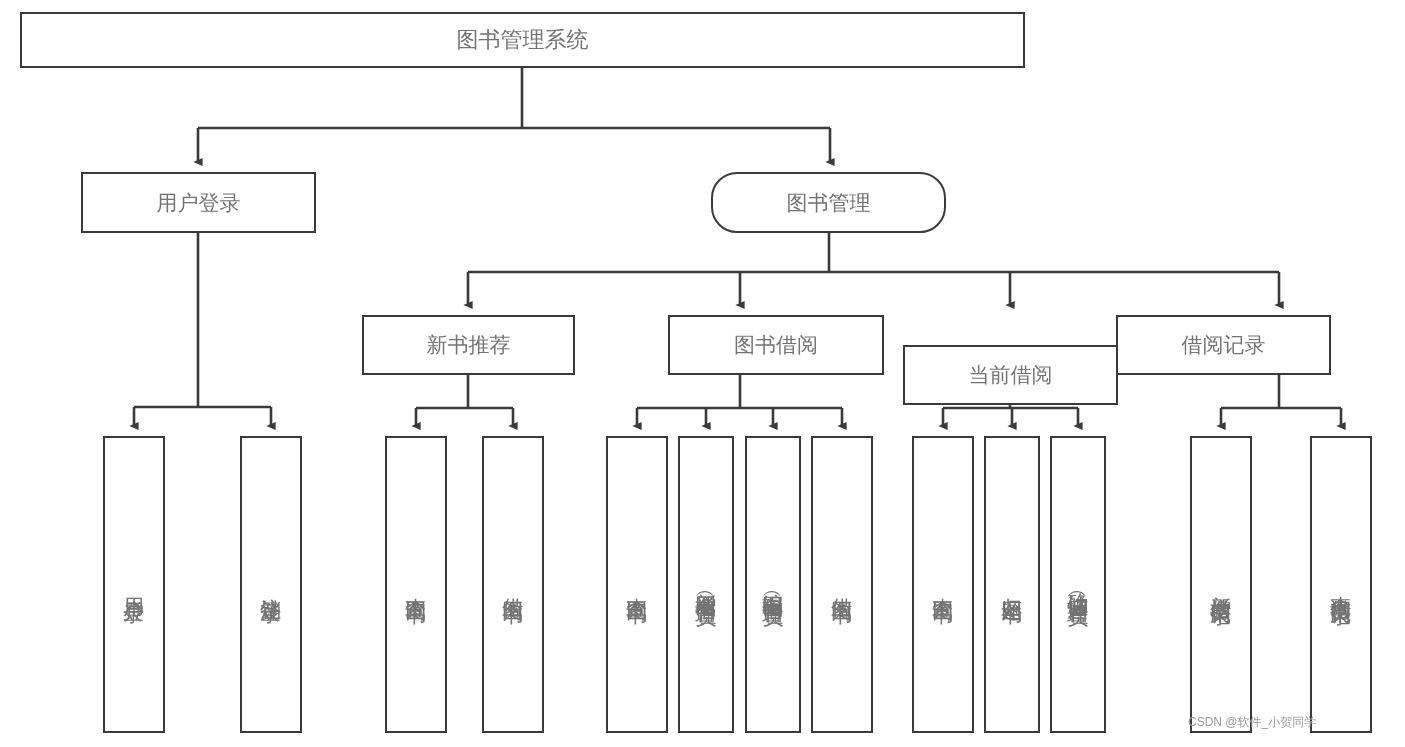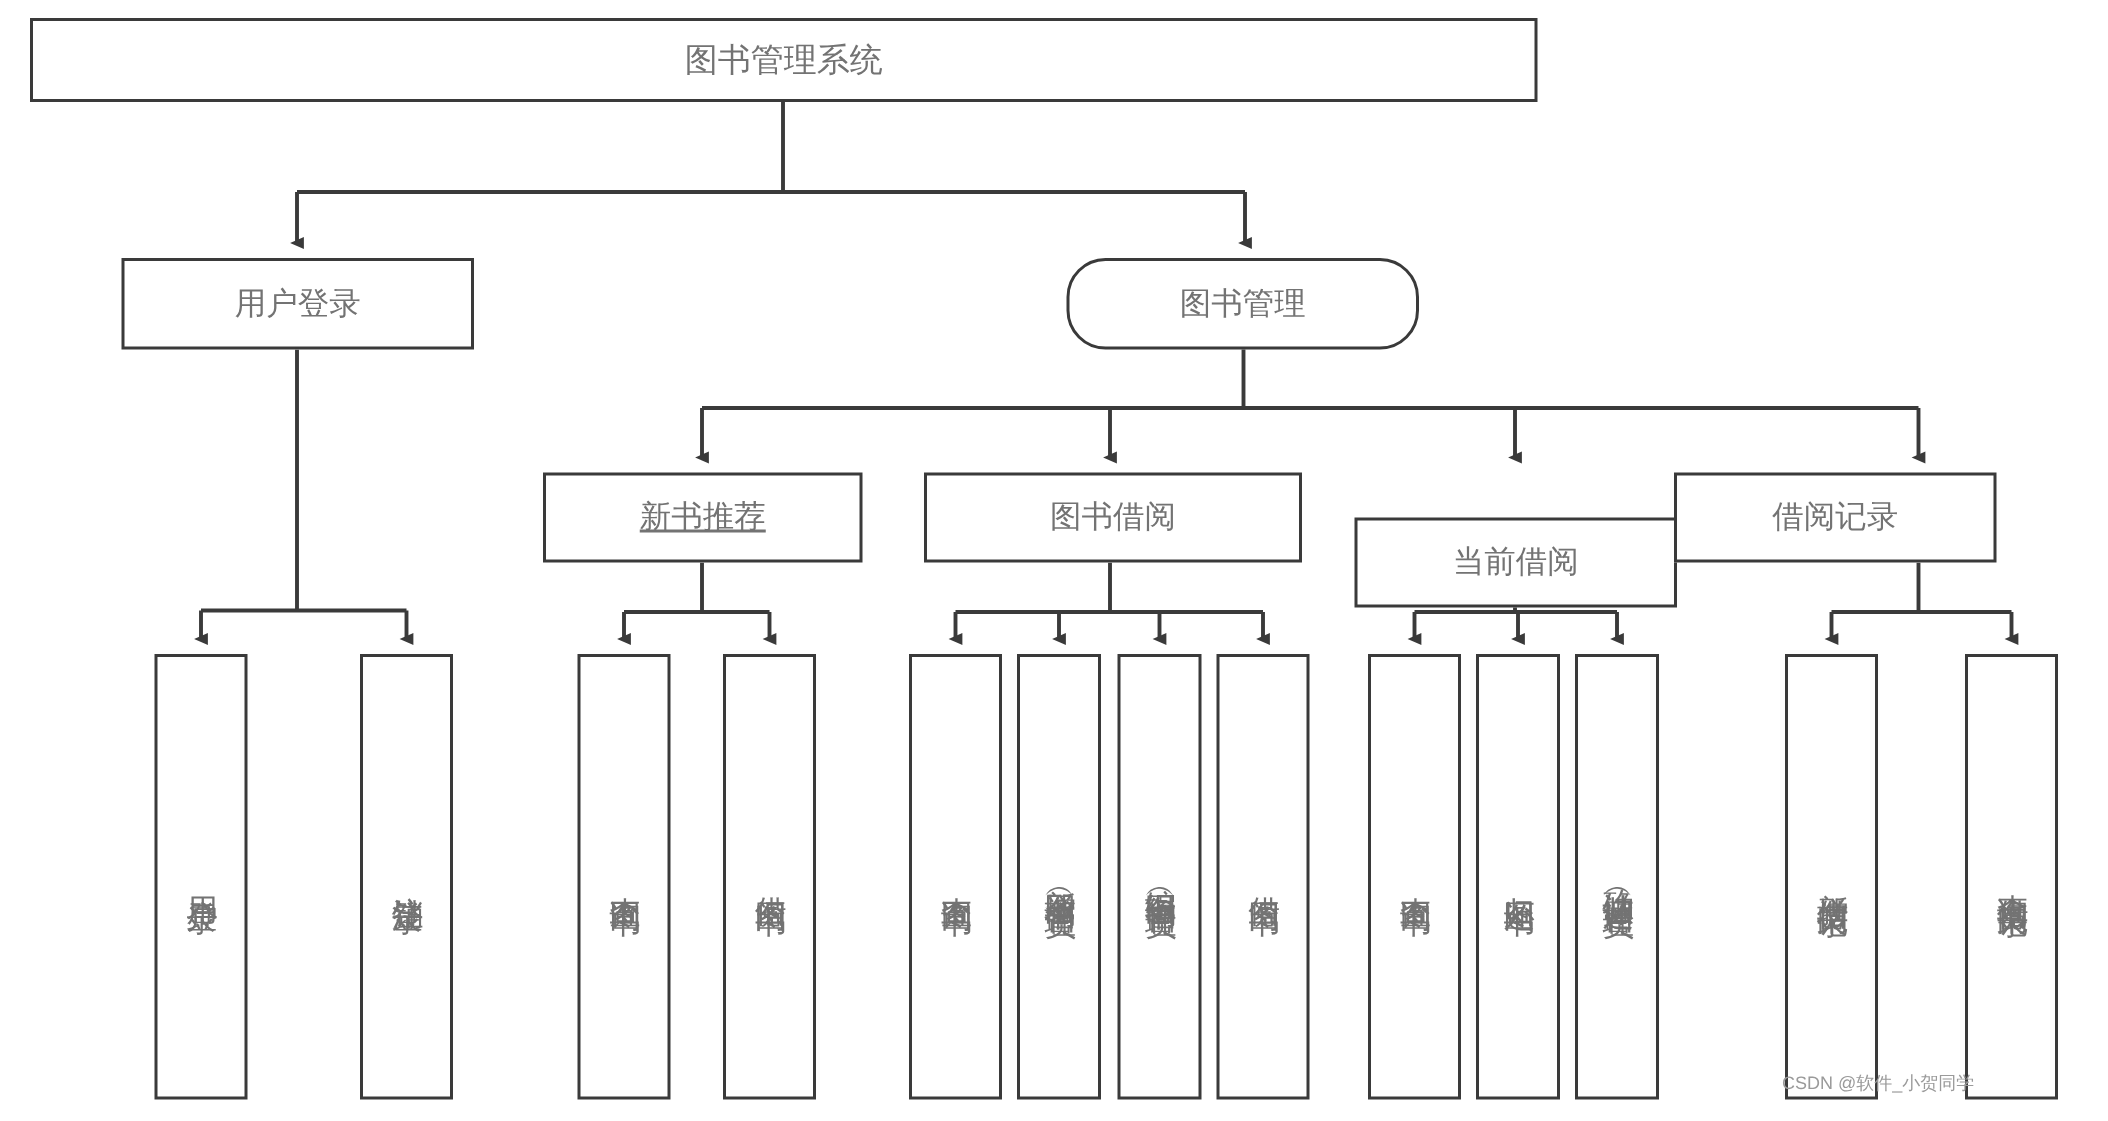--- a/index.html
+++ b/index.html
@@ -125,24 +125,24 @@
     <span class="lbl">图书管理系统</span>
   </div>
 
   <div class="node h" id="l2-0" style="left: 81px; top: 172px; width: 235px; height: 61px;">
     <span class="lbl">用户登录</span>
   </div>
   <div class="node h" id="l2-1" style="left: 711px; top: 172px; width: 235px; height: 61px; border-radius: 26px;">
     <span class="lbl">图书管理</span>
   </div>
 
-  <div class="node h" id="l3-0" style="left: 362px; top: 315px; width: 213px; height: 60px; text-decoration: underline;">
+  <div class="node h" id="l3-0" style="left: 362px; top: 315px; width: 213px; height: 60px;">
     <span class="lbl">新书推荐</span>
   </div>
-  <div class="node h" id="l3-1" style="left: 616px; top: 315px; width: 252px; height: 60px;">
+  <div class="node h" id="l3-1" style="left: 668px; top: 315px; width: 216px; height: 60px;">
     <span class="lbl">图书借阅</span>
   </div>
   <div class="node h" id="l3-2" style="left: 903px; top: 315px; width: 215px; height: 60px; margin-top: 30px;">
     <span class="lbl">当前借阅</span>
   </div>
   <div class="node h" id="l3-3" style="left: 1116px; top: 315px; width: 215px; height: 60px;">
     <span class="lbl">借阅记录</span>
   </div>
 
   <div class="node v" id="lf-0" style="left: 103px; top: 436px; width: 62px; height: 297px;">

